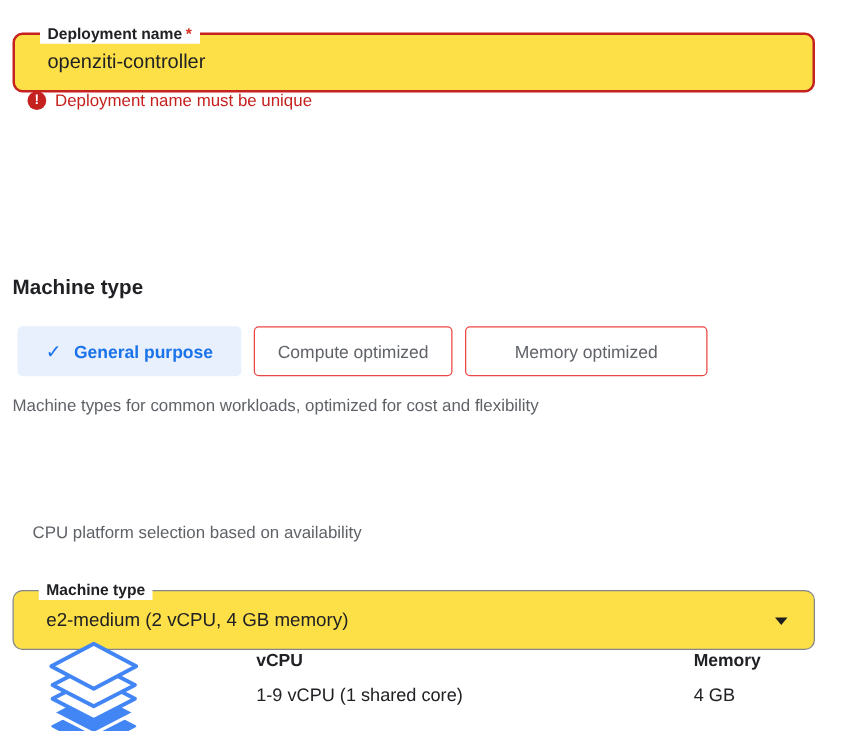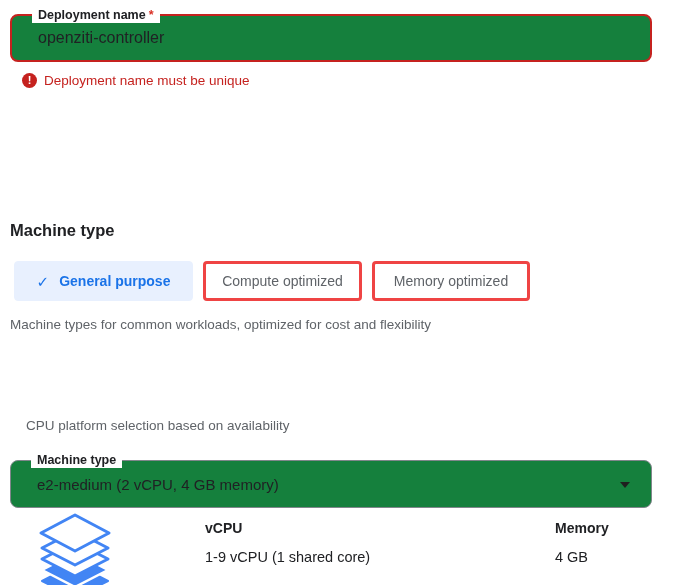--- a/index.html
+++ b/index.html
@@ -2,21 +2,21 @@
 <html><head>
 <meta charset="utf-8">
 <style>
   * { margin:0; padding:0; box-sizing:border-box; }
   html,body { width:680px; height:585px; background:#fff; overflow:hidden;
     font-family:"Liberation Sans","DejaVu Sans",sans-serif; color:#202124; }
   #stage { position:relative; width:680px; height:585px; background:#fff; }
 
   
   .ofield { position:absolute; left:10px; width:642px; height:48px;
-    border:1px solid #80868b; border-radius:8px; background:#15803d; }
+    border:1px solid #80868b; border-radius:8px; background:#fde047;margin-top:12px; }
   .ofield.error { border:2px solid #c5221f; }
   .flabel { position:absolute; top:-9px; left:20px; background:#fff; padding:0 6px;
     font-size:12.5px; font-weight:700; color:#202124; line-height:16px; white-space:nowrap; }
   .flabel .req { color:#d93025; margin-left:3px; font-weight:700; }
   .fvalue { position:absolute; left:26px; top:50%; transform:translateY(-50%);
     font-size:15px; color:#202124; white-space:nowrap; }
   .ofield input { position:absolute; inset:0; border:none; outline:none; background:transparent;
     padding:0 48px 0 26px; font-size:16px; color:#202124;
     font-family:"Liberation Sans","DejaVu Sans",sans-serif; }
   .caret { position:absolute; top:50%; margin-top:-2px; width:0; height:0;
@@ -38,25 +38,25 @@
   .h-machine { position:absolute; left:10px; top:219px; font-size:16.5px; font-weight:700;
     color:#202124; line-height:22px; }
   .desc { position:absolute; left:10px; top:316px; font-size:13.5px; color:#5f6368; line-height:18px; }
   .helper { position:absolute; left:26px; top:417px; font-size:13.5px; color:#5f6368; line-height:18px; }
 
   
   .tab { position:absolute; top:261px; height:40px; border-radius:4px;
     display:flex; align-items:center; justify-content:center; gap:10px;
     font-size:14px; cursor:pointer; }
   .tab.selected { background:#e8f0fe; color:#1a73e8; font-weight:600; border:1px solid #e8f0fe; }
-  .tab.plain { background:#fff; color:#5f6368; border:3px solid #ef4444; font-weight:400; }
+  .tab.plain { background:#fff; color:#5f6368; border:1px solid #ef4444; font-weight:400; }
   .tab .check { font-size:15px; font-weight:700; line-height:1; }
   #tab-general { left:14px;  width:179px; }
   #tab-compute { left:203px; width:159px; }
-  #tab-memory  { left:372px; width:158px; }
+  #tab-memory  { left:372px; width:194px; }
 
   
   .layers-icon { position:absolute; left:36px; top:512px; }
   .spec-h { position:absolute; font-size:14px; font-weight:700; color:#202124; top:520px; line-height:17px; }
   .spec-v { position:absolute; font-size:14.5px; color:#202124; top:549px; line-height:17px; }
   #vcpu-h, #vcpu-v { left:205px; }
   #mem-h,  #mem-v  { left:534px;padding-left:21px; }
 </style>
 </head>
 <body>

